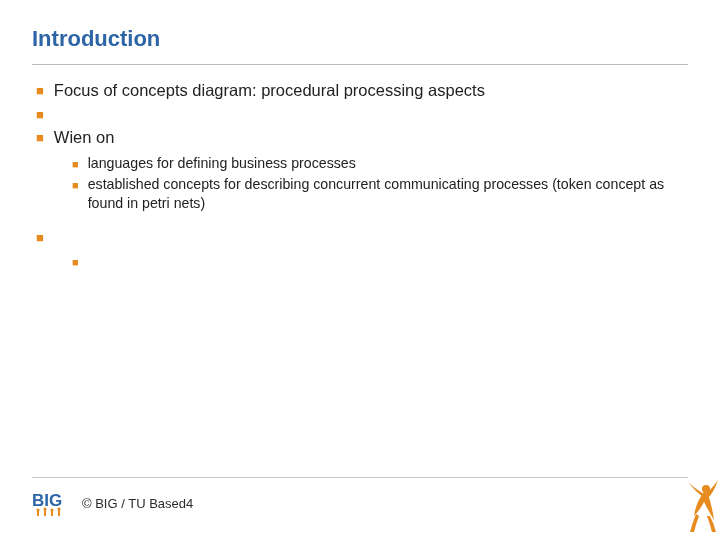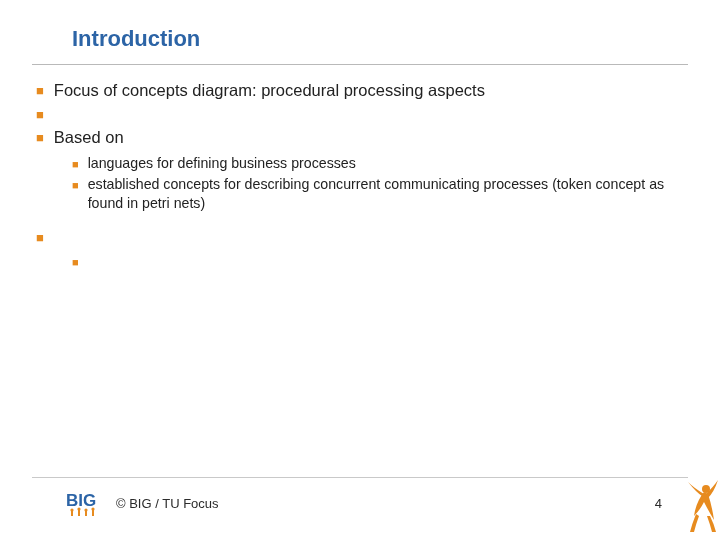--- a/index.html
+++ b/index.html
@@ -1,31 +1,31 @@
 <!DOCTYPE html>
 <html><head>
 <meta charset="utf-8">
 <style>
   * { margin: 0; padding: 0; box-sizing: border-box; }
   html, body { width: 720px; height: 540px; background: #fff; font-family: Arial, Helvetica, sans-serif; color: #222; }
   .slide { position: relative; width: 720px; height: 540px; }
   .title-block { padding: 26px 32px 6px 32px; }
-  .title { color: #2c64a6; font-size: 22px; font-weight: bold; margin-left: 40px; }
+  .title { color: #2c64a6; font-size: 22px; font-weight: bold; }
   .hr { height: 1px; background: #b9b9b9; margin: 6px 32px 0 32px; }
   .content { padding: 14px 36px 0 36px; }
   .lvl1 { list-style: none; }
   .lvl1 > li { display: flex; align-items: flex-start; font-size: 16.5px; line-height: 1.35; margin-bottom: 2px; }
   .lvl1 > li .bullet { color: #e78b1f; font-size: 13px; margin-right: 10px; margin-top: 3px; flex: 0 0 auto; }
   .lvl2 { list-style: none; padding: 4px 0 10px 36px; }
   .lvl2 > li { display: flex; align-items: flex-start; font-size: 14.2px; line-height: 1.35; margin-bottom: 2px; }
   .lvl2 > li .bullet { color: #e78b1f; font-size: 11px; margin-right: 9px; margin-top: 3px; flex: 0 0 auto; }
   .bold { font-weight: normal; }
   .footer { position: absolute; left: 32px; right: 32px; bottom: 22px; }
   .footer-hr { height: 1px; background: #c9c9c9; margin-bottom: 10px; }
-  .footer-row { display: flex; align-items: center; justify-content: space-between; margin-left: 34px; }
+  .footer-row { display: flex; align-items: center; justify-content: flex-start; }
   .footer-left { display: flex; align-items: center; gap: 10px; }
   .copyright { font-size: 13px; color: #2b2b2b; }
   .page-num { font-size: 13px; color: #2b2b2b; margin-right: 26px; }
   .logo-big { width: 40px; height: 30px; position: relative; }
   .logo-big svg { display: block; }
   .dancer { position: absolute; right: 0; bottom: 8px; width: 36px; height: 52px; }
 </style>
 </head>
 <body>
 
@@ -45,21 +45,21 @@
           <span>Focus of concepts diagram: </span><span class="bold">procedural processing aspects</span>
         </span>
       </li>
 
       <li>
         <span class="bullet">■</span>
       </li>
 
       <li>
         <span class="bullet">■</span>
-        <span>Based on</span>
+        <span>Wien on</span>
       </li>
     </ul>
 
     <ul class="lvl2">
       <li>
         <span class="bullet">■</span>
         <span>languages for defining business processes</span>
       </li>
       <li>
         <span class="bullet">■</span>
@@ -92,21 +92,21 @@
                 <rect x="5" y="23" width="2" height="5"></rect>
               <circle cx="13" cy="21" r="1.6"></circle>
                 <rect x="12" y="22" width="2" height="6"></rect>
               <circle cx="20" cy="22" r="1.6"></circle>
                 <rect x="19" y="23" width="2" height="5"></rect>
               <circle cx="27" cy="21" r="1.6"></circle>
                 <rect x="26" y="22" width="2" height="6"></rect>
             </g>
           </svg>
         </div>
-        <div class="copyright">© BIG / TU Focus</div>
+        <div class="copyright">© BIG / TU Based</div>
       </div>
       <div class="page-num">4</div>
     </div>
   </div>
 
   <div class="dancer">
     <svg width="36" height="52" viewBox="0 0 36 52">
       <g fill="#e78b1f">
         <circle cx="22" cy="9" r="4"></circle>
         <path d="M20 12 Q12 22 10 36 Q16 30 20 22 Q24 30 30 40 Q28 26 24 14 Z"></path>

